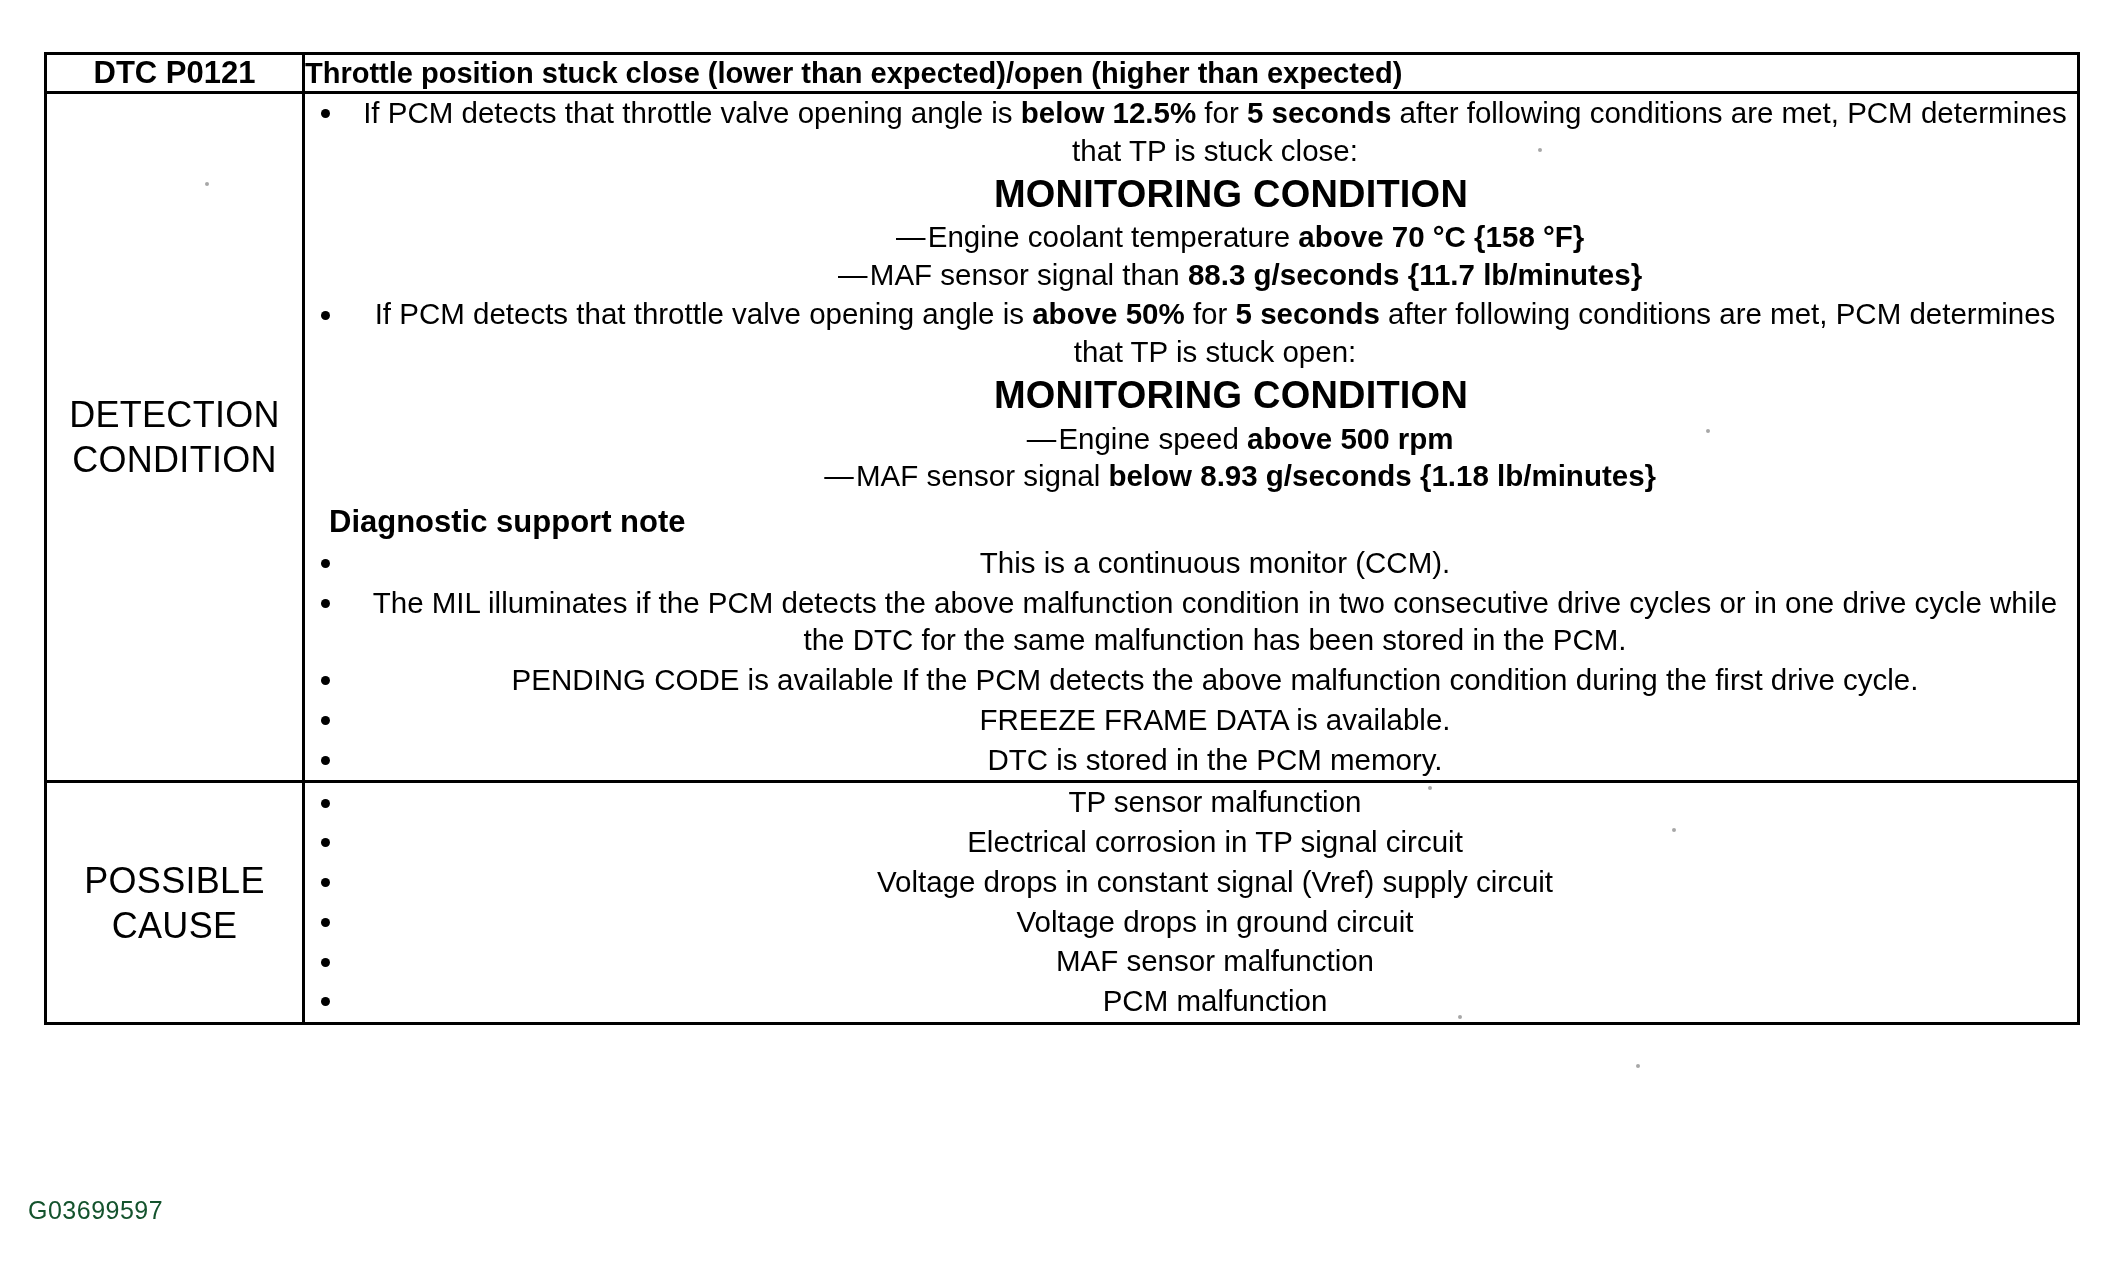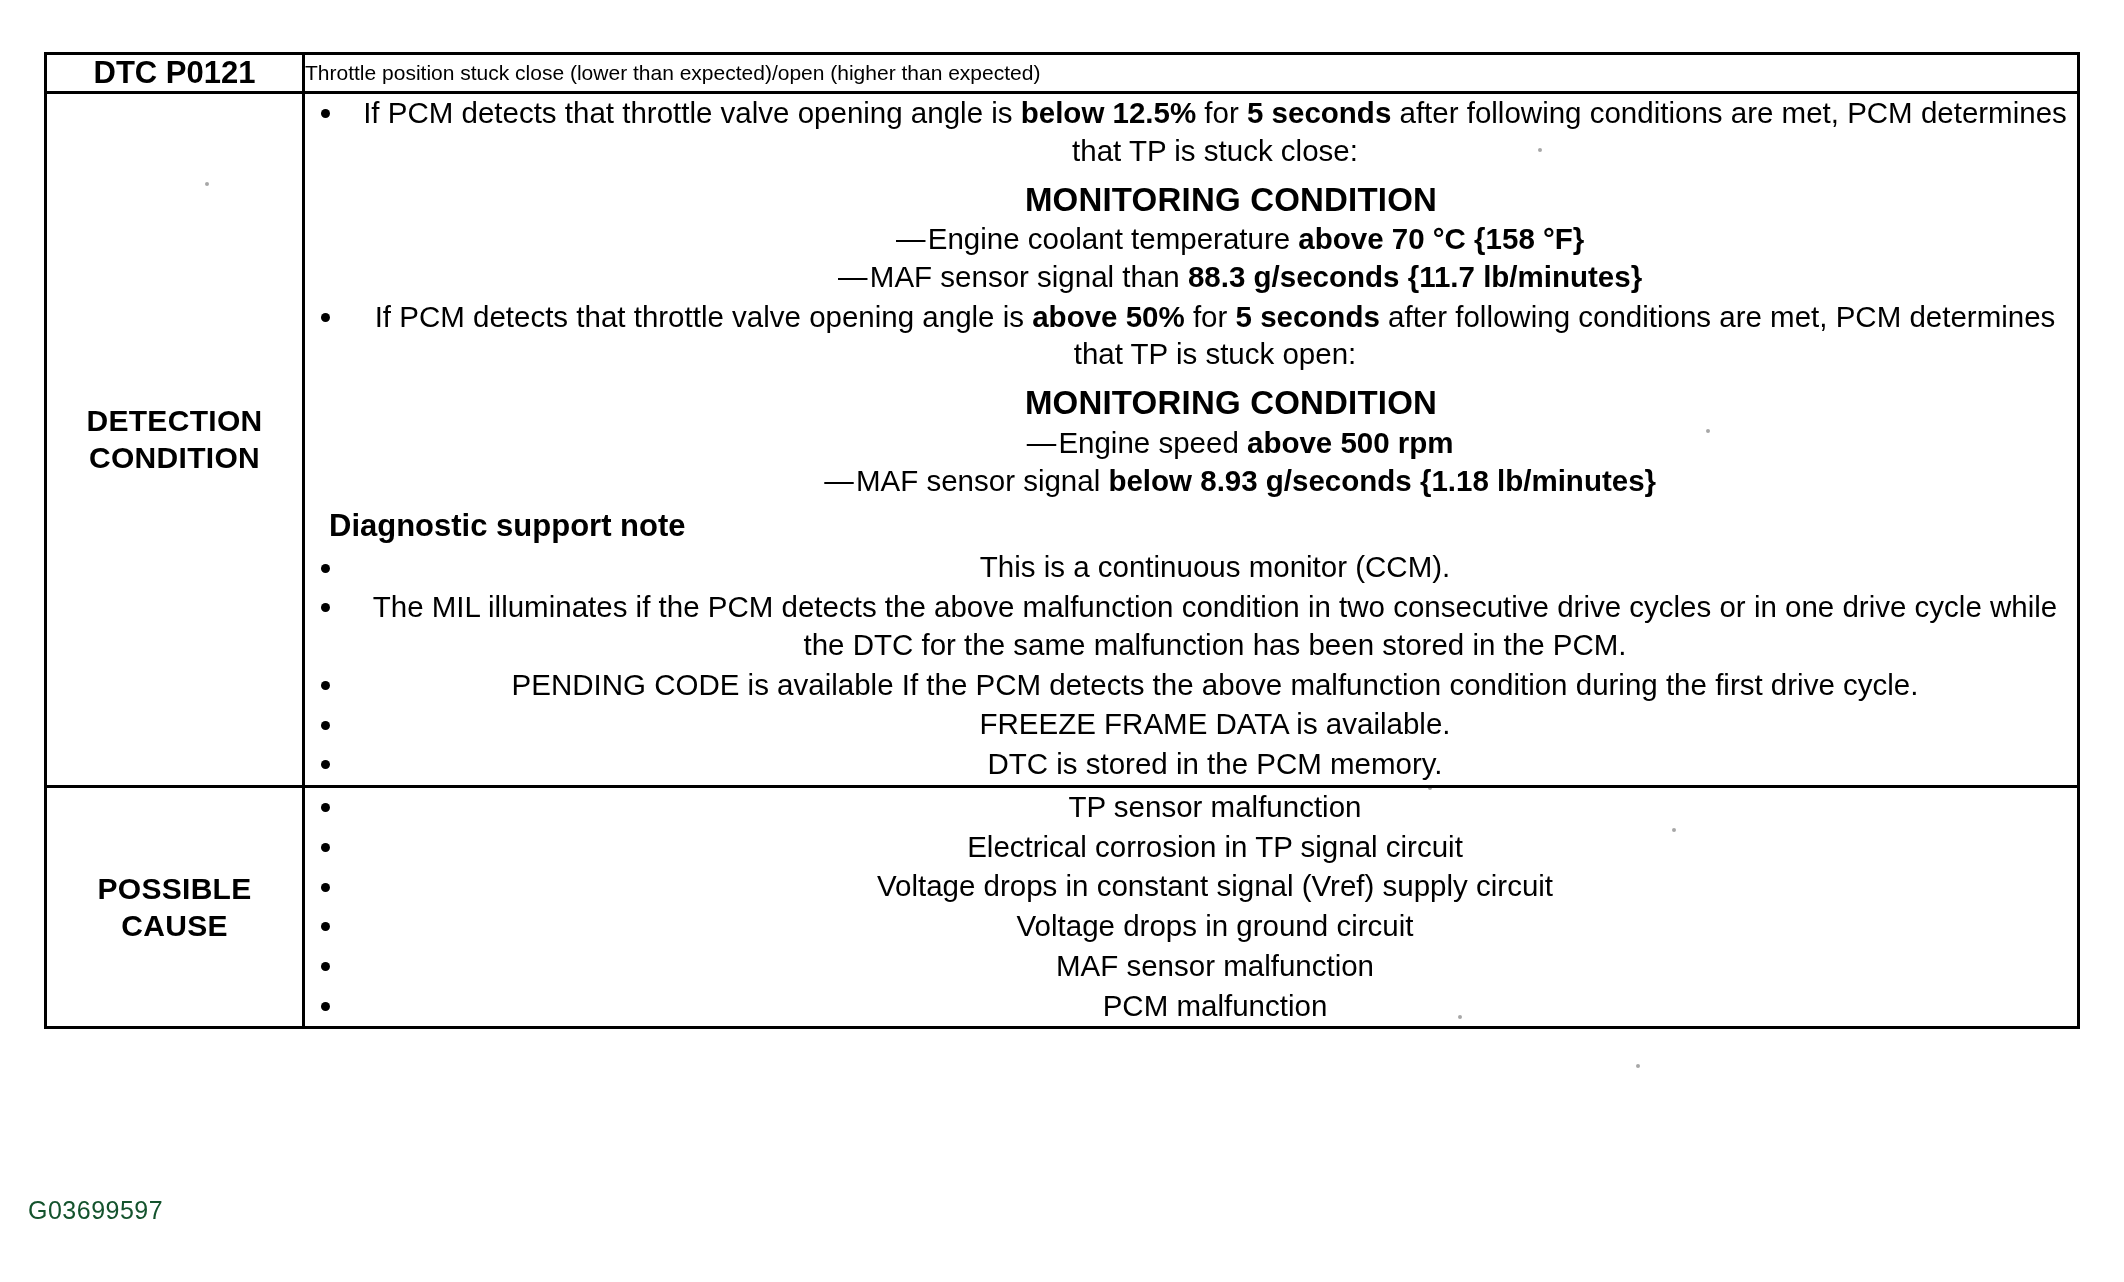--- a/index.html
+++ b/index.html
@@ -36,38 +36,38 @@
   .dtc-table td {
     border: 3px solid #000000;
     vertical-align: middle;
     padding: 0;
   }
 
   .col-label { width: 258px; }
 
   .label-cell {
     text-align: center;
-    font-weight: bold;
-    font-size: 30px;
+    font-weight: normal;
+    font-size: 36px;
     line-height: 1.25;
     letter-spacing: 0.3px;
     padding: 6px 4px;
   }
   .label-cell .lab-line { display: block; white-space: nowrap; }
 
   .header-code {
     text-align: center;
     font-weight: bold;
     font-size: 31px;
     padding: 8px 6px;
     white-space: nowrap;
   }
   .header-title {
-    font-weight: normal;
-    font-size: 21px;
+    font-weight: bold;
+    font-size: 29px;
     padding: 8px 14px;
     white-space: nowrap;
     margin-top: 28px;
   }
 
   .body-cell {
     padding: 10px 14px 14px 14px;
     font-size: 29.5px;
     line-height: 1.05;
   }
@@ -91,23 +91,23 @@
     left: 16px;
     top: 0.52em;
     width: 9px;
     height: 9px;
     background: #000;
     border-radius: 50%;
   }
 
   .mon-head {
     font-weight: bold;
-    font-size: 33px;
+    font-size: 38px;
     letter-spacing: 0.2px;
-    margin: 11px 0 3px 32px;
+    margin: 3px 0 3px 32px;
     line-height: 1.15;
   }
 
   .dash-item {
     margin: 0 0 1px 48px;
     font-size: 29.5px;
     line-height: 1.24;
     white-space: nowrap;
   }
   .dash-item .dash {

